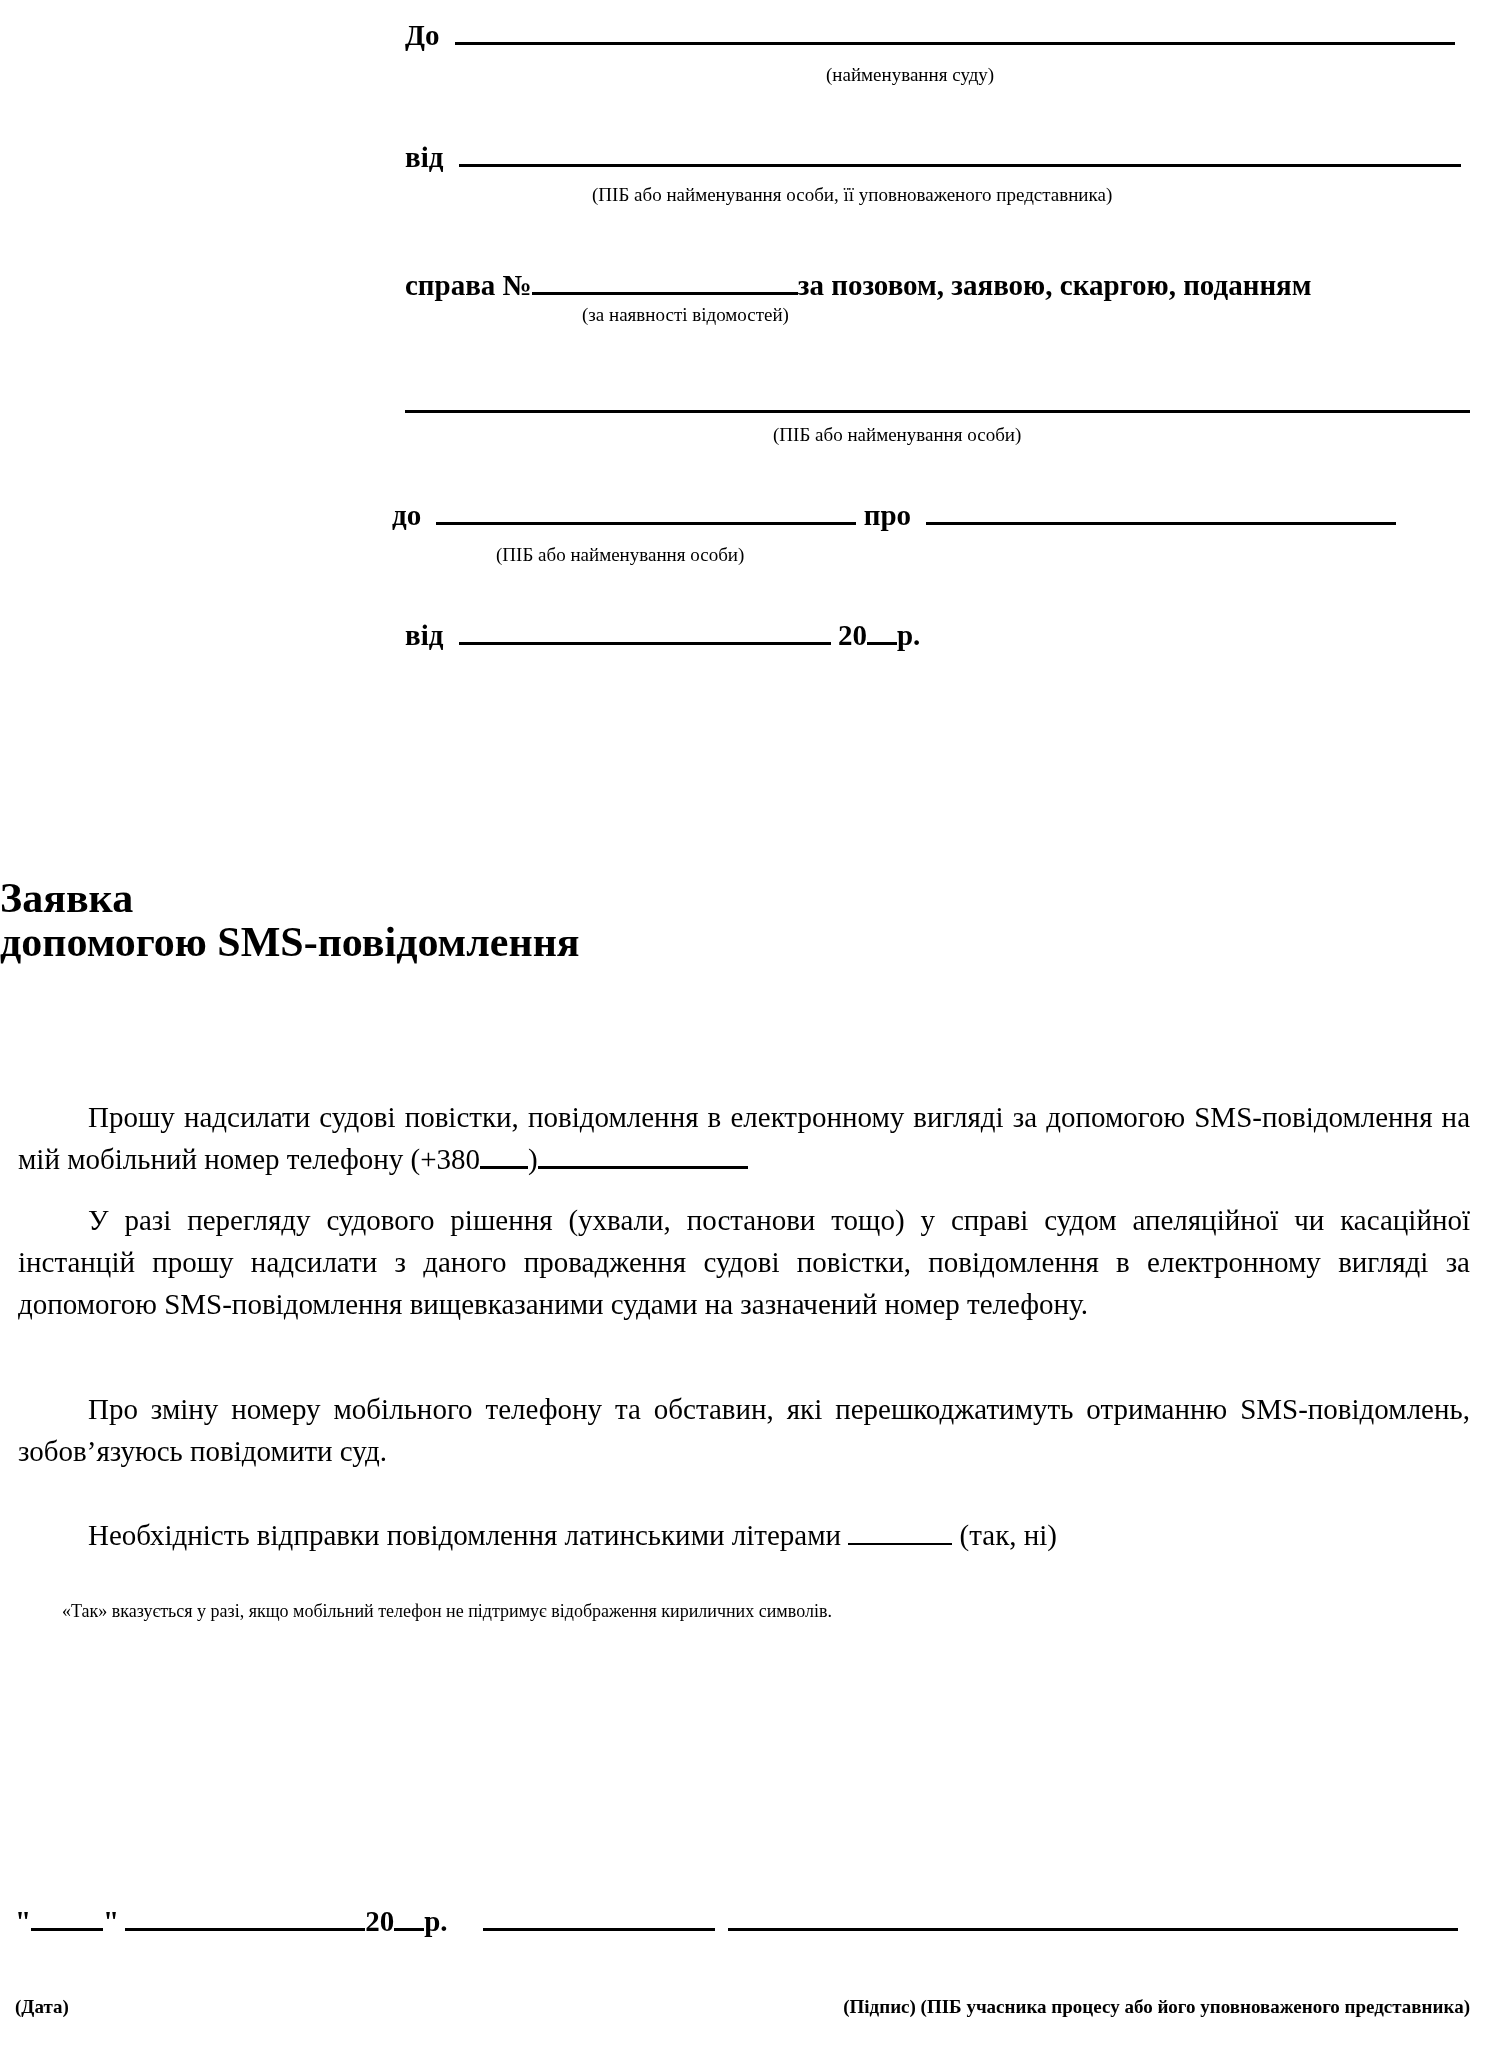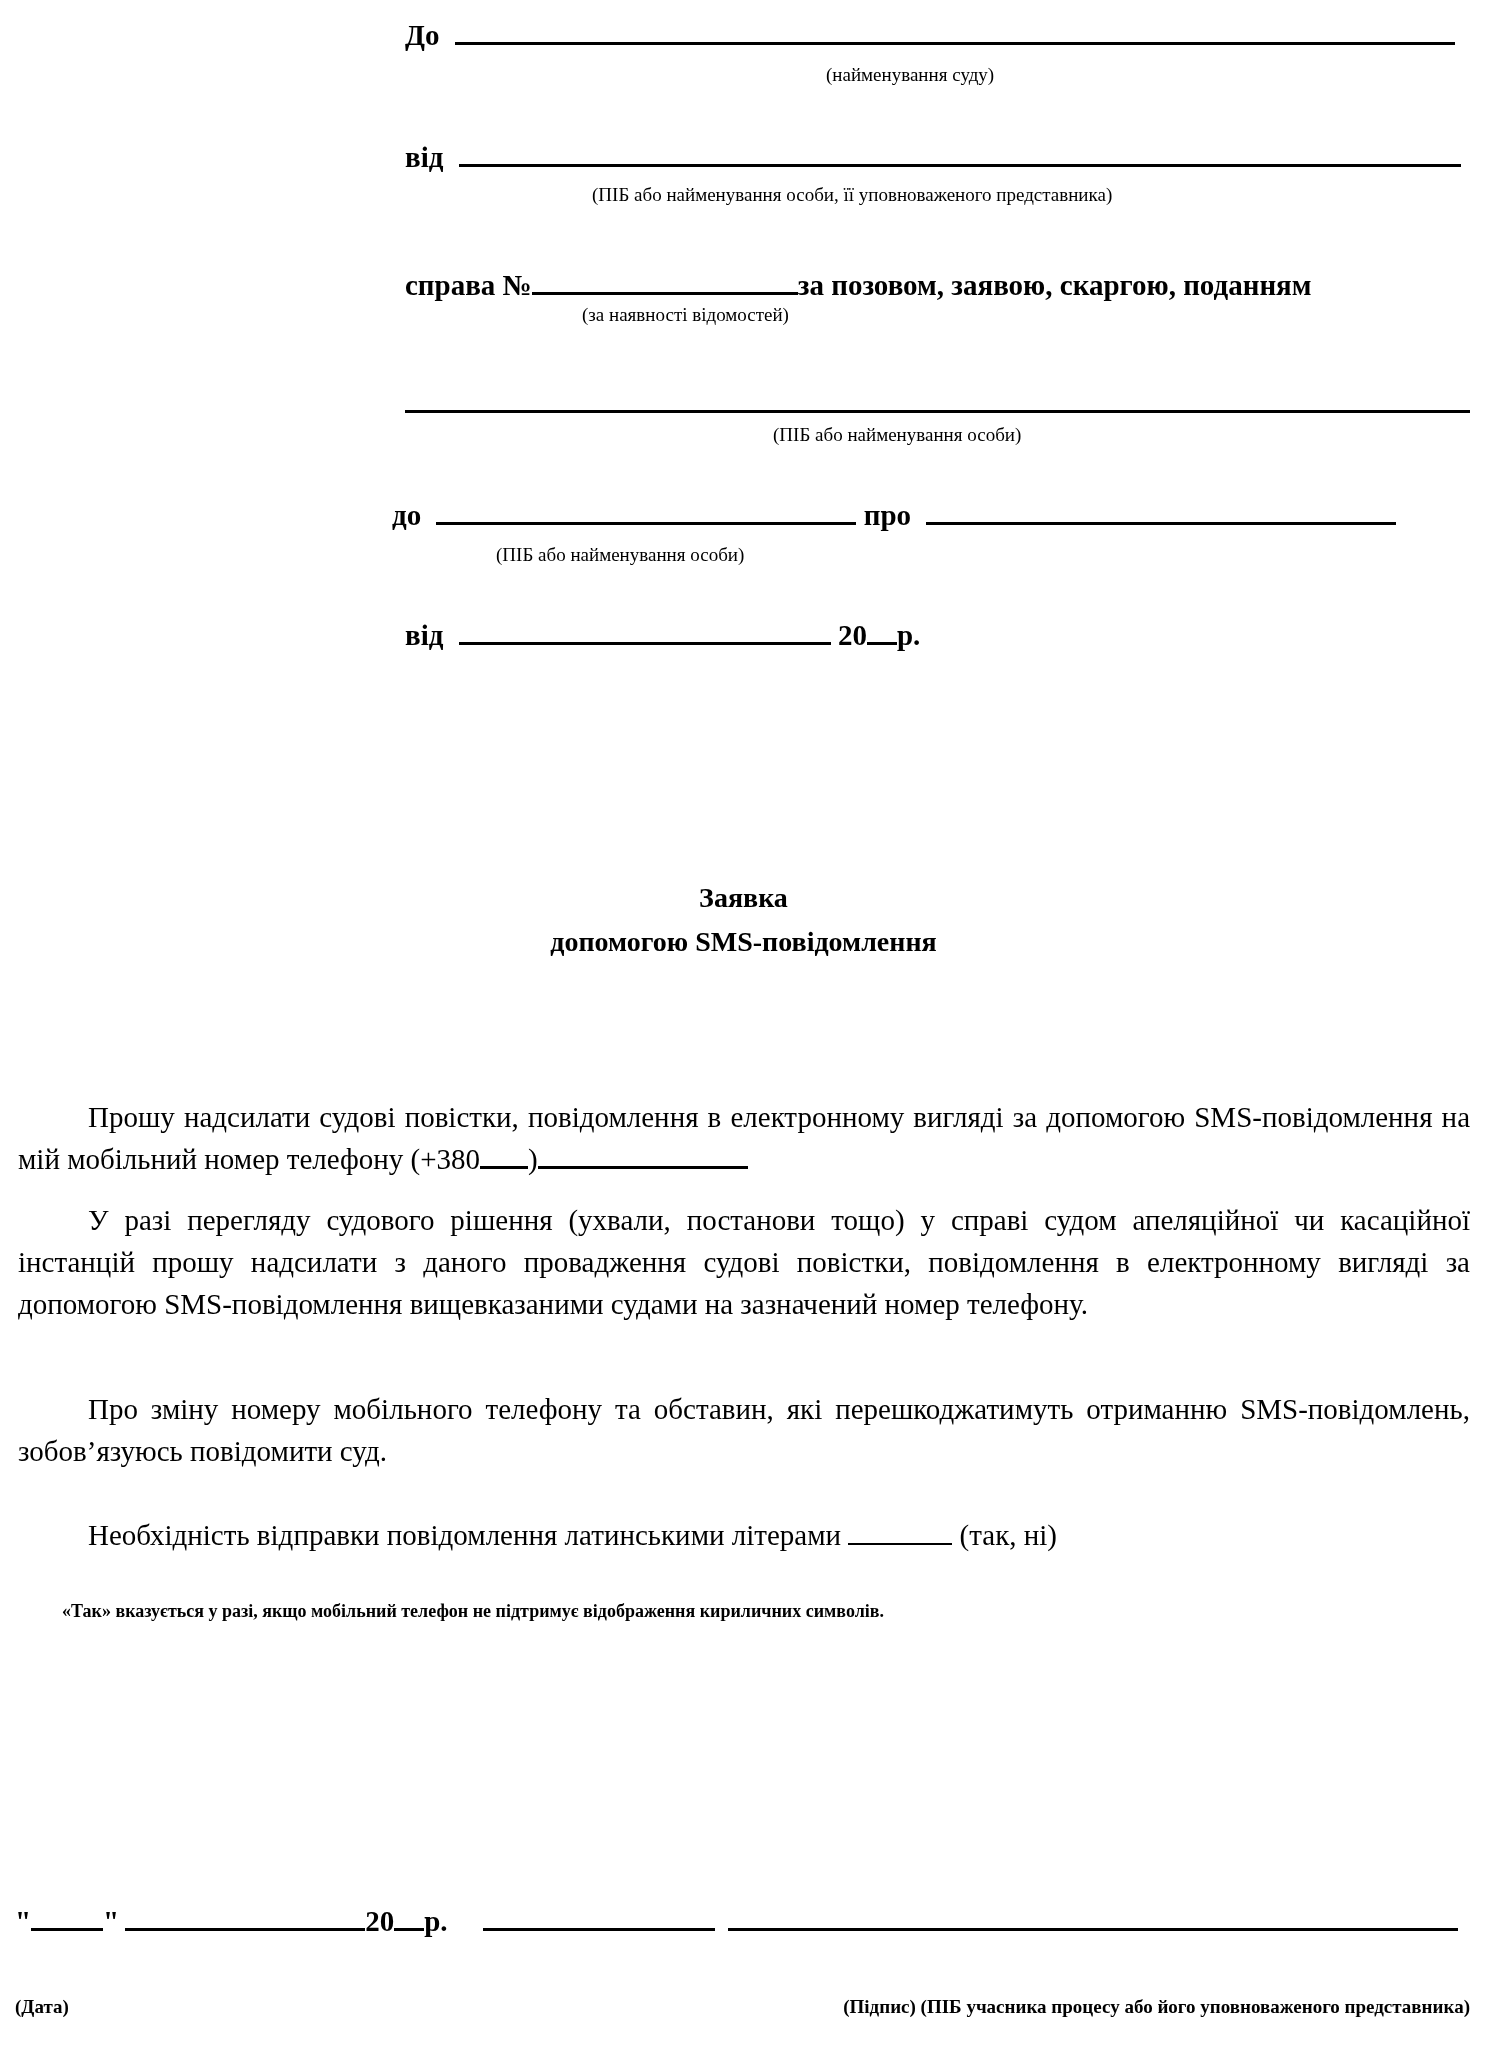--- a/index.html
+++ b/index.html
@@ -4,24 +4,24 @@
 <style>
   html, body { margin: 0; padding: 0; background: #ffffff; }
   body {
     width: 1487px; height: 2045px; position: relative; overflow: hidden;
     font-family: "Liberation Serif", "DejaVu Serif", serif; color: #000;
   }
   .abs { position: absolute; }
   .hdr { font-weight: bold; font-size: 29px; line-height: 34px; white-space: nowrap; }
   .blank { display: inline-block; border-bottom: 3px solid #000; vertical-align: baseline; height: 0; }
   .cap { font-size: 19px; line-height: 22px; white-space: nowrap; text-align: center; }
-  .title { font-weight: bold; font-size: 28px; line-height: 44px; text-align: center; width: 1487px; left: 0; }
+  .title { font-weight: bold; font-size: 42px; line-height: 44px; text-align: left; width: 1487px; left: 0; }
   .para { font-size: 29px; line-height: 42px; left: 18px; width: 1452px; text-align: justify; }
   .indent { text-indent: 70px; }
-  .note { font-size: 18px; line-height: 22px; white-space: nowrap; font-weight: bold; }
+  .note { font-size: 18px; line-height: 22px; white-space: nowrap; }
   .sig { font-weight: bold; font-size: 29px; line-height: 34px; white-space: nowrap; }
   .sigcap { font-weight: bold; font-size: 19px; line-height: 22px; white-space: nowrap; }
 </style>
 </head>
 <body>
 
 <div class="abs hdr" style="left:405px; top:18px;">
   <span>До</span>
   <span class="blank" style="width:1000px; margin-left:8px;"></span>
 </div>

